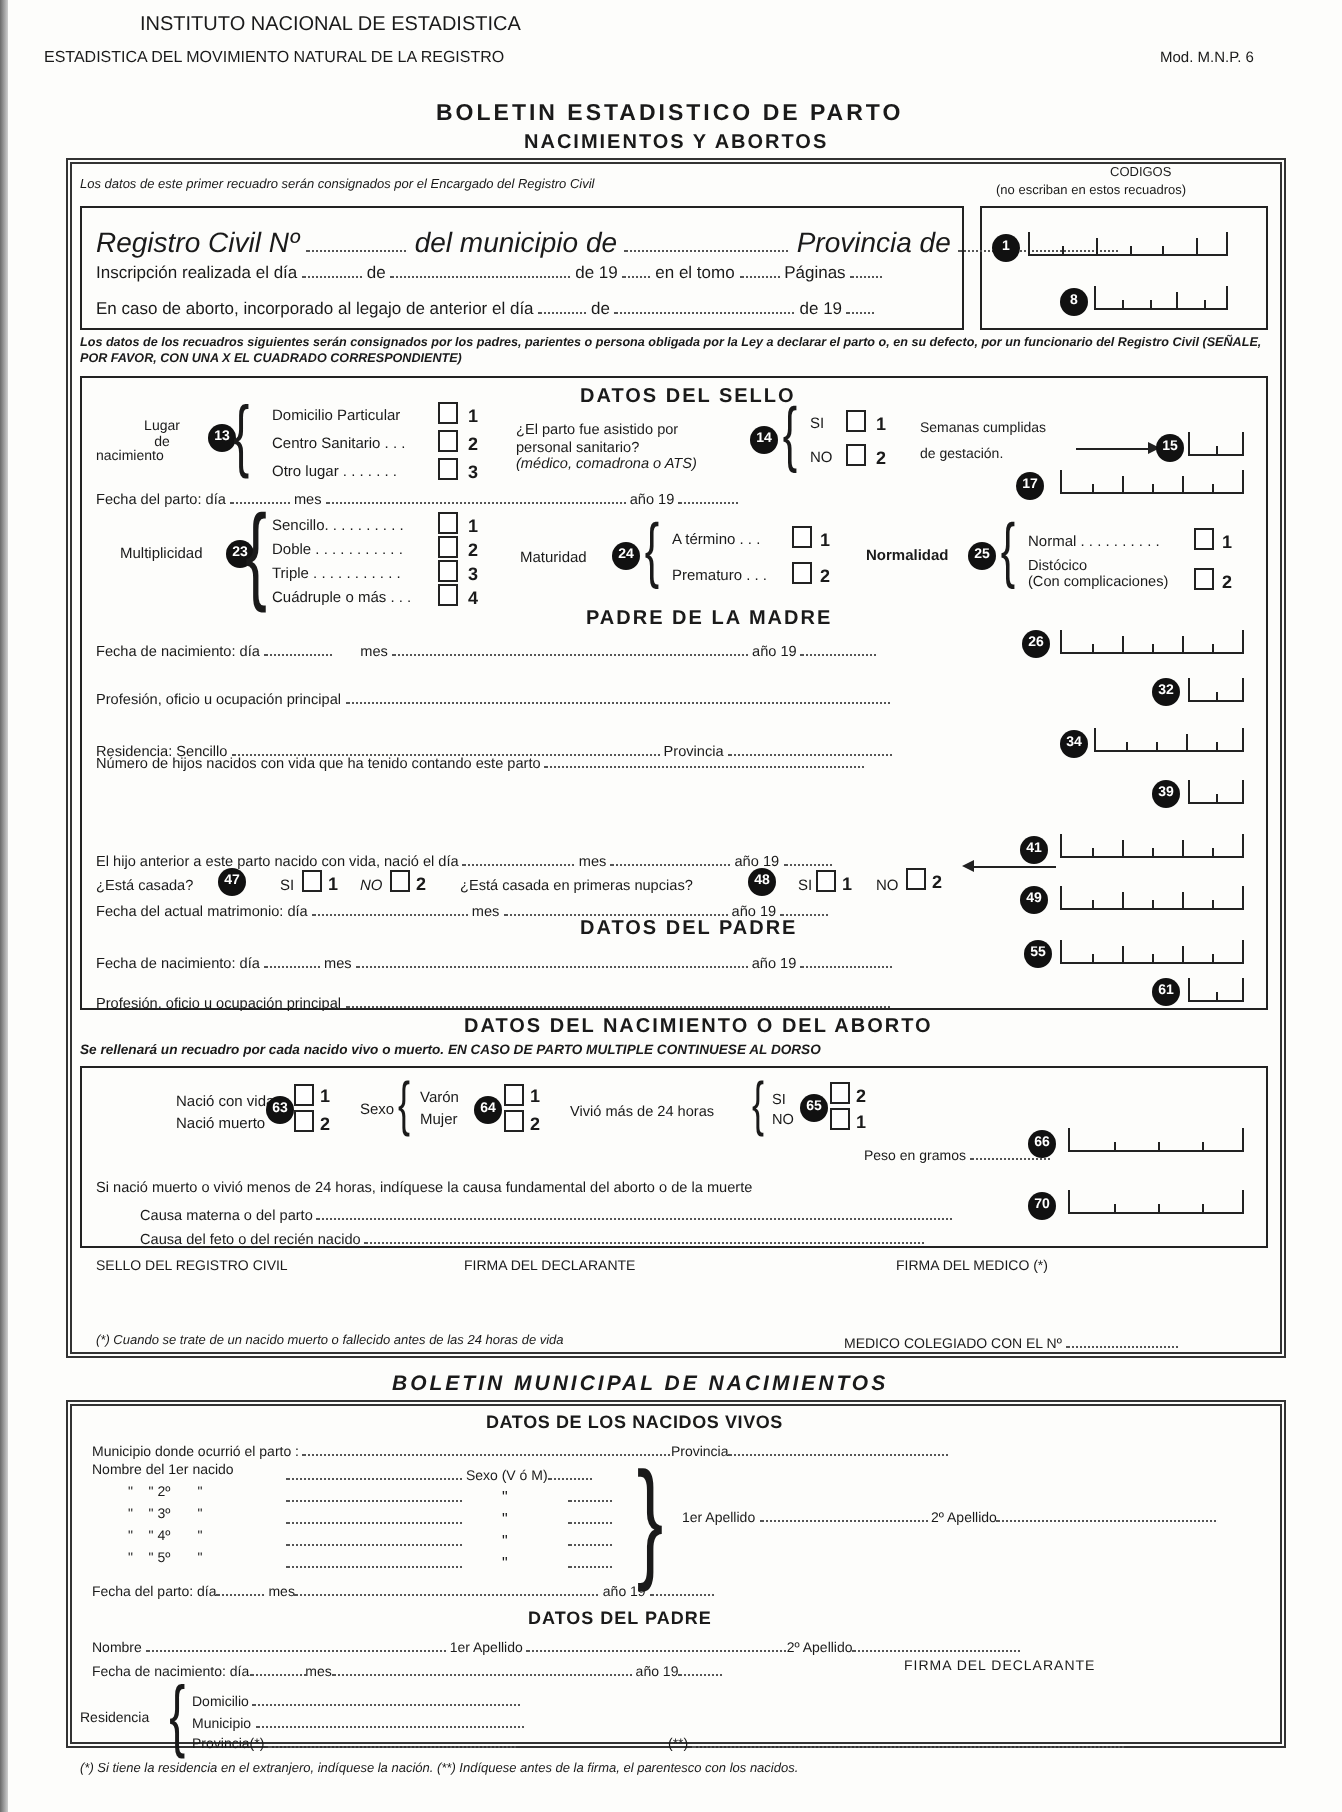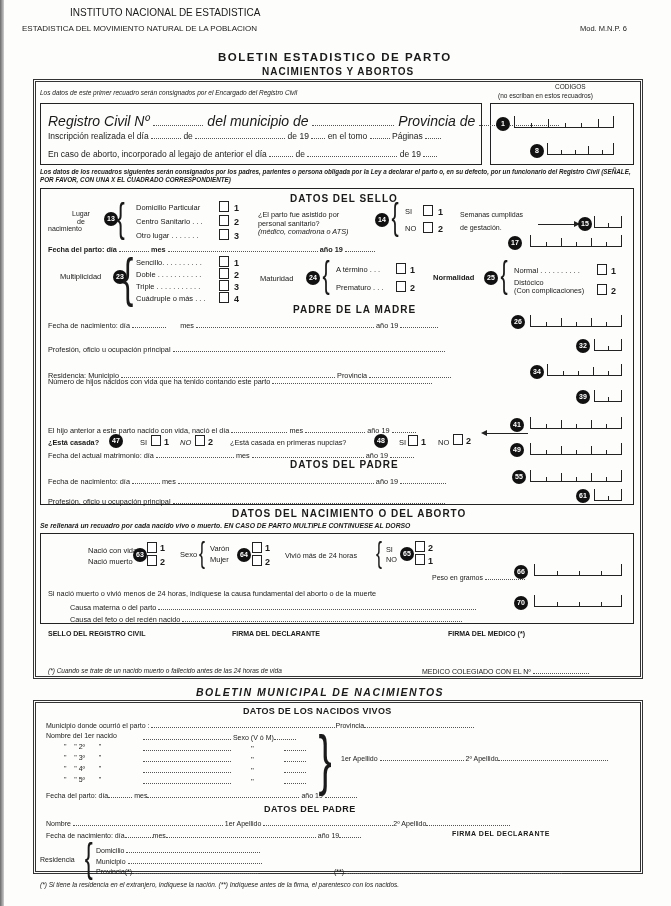--- a/index.html
+++ b/index.html
@@ -1,41 +1,41 @@
 <!DOCTYPE html>
 <html><head>
 <meta charset="utf-8">
 <style>
   * { box-sizing: border-box; margin: 0; padding: 0; }
   html, body { width: 671px; height: 906px; background: #fdfdfb; overflow: hidden; }
   body { font-family: "Liberation Sans", sans-serif; color: #1a1a1a; position: relative; font-size: 8px; }
   .abs { position: absolute; }
   .scan-edge { position: absolute; left: 0; top: 0; width: 4px; height: 906px; background: linear-gradient(to right, #6a6a6a, #cfcfcf); }
-  .b { font-weight: bold; }
+  .b { font-weight: normal; }
   .i { font-style: italic; }
   .dots { border-bottom: 1px dotted #555; display: inline-block; height: 8px; vertical-align: baseline; }
   .badge { position: absolute; width: 14px; height: 14px; border-radius: 50%; background: #111; color: #fff; font-size: 7px; font-weight: bold; text-align: center; line-height: 14px; }
   .cb { position: absolute; width: 10px; height: 11px; border: 1px solid #222; background: #fff; }
   .cbn { position: absolute; font-size: 9px; font-weight: bold; }
   .code { position: absolute; height: 12px; border-bottom: 1.3px solid #222; border-left: 1.3px solid #222; border-right: 1.3px solid #222; }
   .tick { position: absolute; bottom: 0; width: 1px; background: #222; }
   .tick.s { height: 4px; } .tick.t { height: 8px; }
   .box { position: absolute; border: 1.3px solid #222; }
   .dbl { position: absolute; border: 3px double #333; }
   .lbl { position: absolute; white-space: nowrap; font-size: 8px; }
   .brace { position: absolute; font-size: 26px; line-height: 1; font-weight: 200; transform: scaleX(0.6); }
   .h { position: absolute; font-weight: bold; font-size: 10.5px; letter-spacing: 1px; white-space: nowrap; }
 </style>
 </head>
 <body>
 
 <div class="scan-edge"></div>
 
 <div class="lbl" style="left:70px;top:7px;font-size:10px;">INSTITUTO NACIONAL DE ESTADISTICA</div>
-<div class="lbl" style="left:22px;top:24px;font-size:8px;">ESTADISTICA DEL MOVIMIENTO NATURAL DE LA POBLACION</div>
+<div class="lbl" style="left:22px;top:24px;font-size:8px;">ESTADISTICA DEL MOVIMIENTO NATURAL DE LA REGISTRO</div>
 <div class="lbl" style="left:580px;top:24px;font-size:7.5px;">Mod. M.N.P. 6</div>
 <div class="h" style="left:218px;top:51px;font-size:11.5px;letter-spacing:1.5px;">BOLETIN ESTADISTICO DE PARTO</div>
 <div class="h" style="left:262px;top:66px;font-size:10px;">NACIMIENTOS Y ABORTOS</div>
 
 <div class="dbl" style="left:33px;top:79px;width:610px;height:600px;"></div>
 
 <div class="lbl i" style="left:40px;top:89px;font-size:6.5px;">Los datos de este primer recuadro serán consignados por el Encargado del Registro Civil</div>
 <div class="lbl" style="left:555px;top:83px;font-size:6.5px;">CODIGOS</div>
 <div class="lbl" style="left:498px;top:92px;font-size:6.5px;">(no escriban en estos recuadros)</div>
 
@@ -212,21 +212,21 @@
 <div class="lbl" style="left:48px;top:344px;font-size:7.3px;">
   <span>Profesión, oficio u ocupación principal</span>
   <span class="dots" style="width:272px"></span>
 </div>
 <div class="badge" style="left:576px;top:339px;">32</div>
 <div class="code" style="left:594px;top:339px;width:28px;">
     <div class="tick s" style="left:13px"></div>
   </div>
 
 <div class="lbl" style="left:48px;top:370px;font-size:7.3px;">
-  <span>Residencia: Municipio</span>
+  <span>Residencia: Sencillo</span>
   <span class="dots" style="width:214px"></span>
   <span>Provincia</span>
   <span class="dots" style="width:82px"></span>
 </div>
 <div class="badge" style="left:530px;top:365px;">34</div>
 <div class="code" style="left:547px;top:364px;width:75px;">
   <div class="tick s" style="left:15px"></div>
     <div class="tick s" style="left:30px"></div>
     <div class="tick t" style="left:45px"></div>
     <div class="tick s" style="left:60px"></div>

